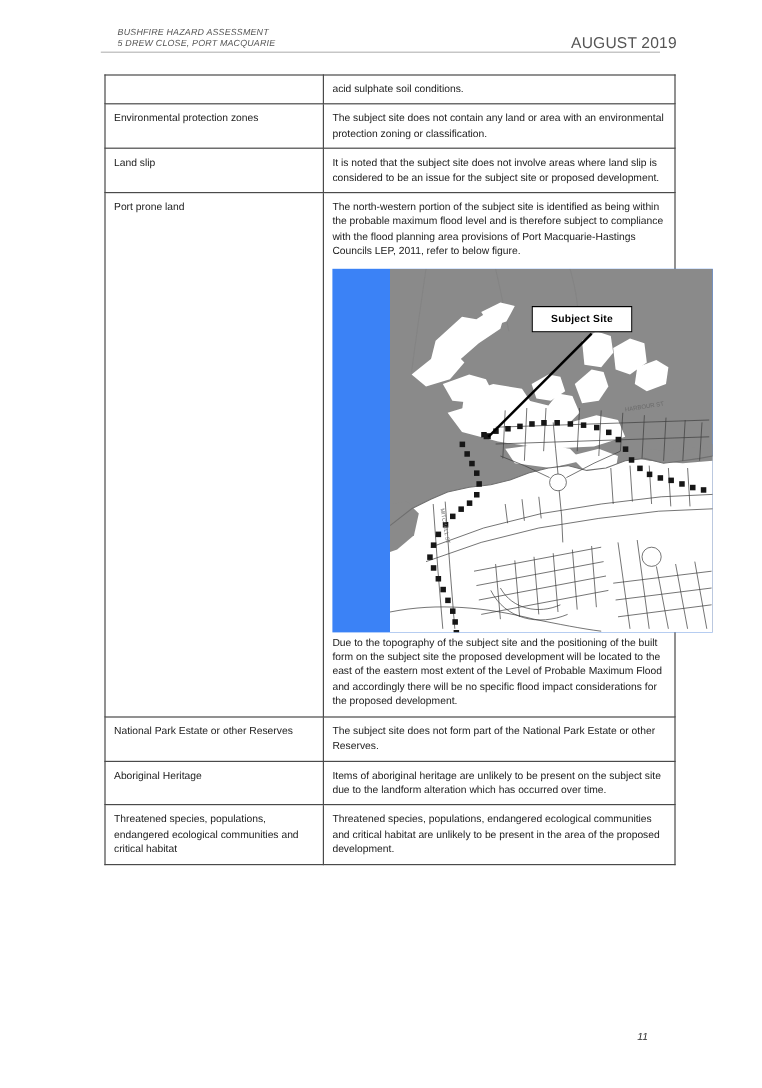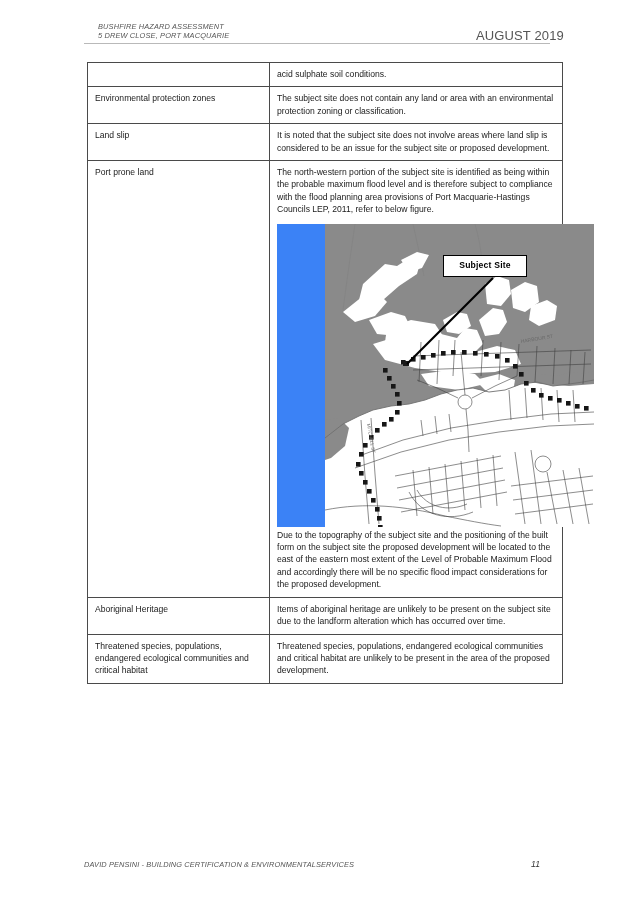--- a/index.html
+++ b/index.html
@@ -348,20 +348,28 @@
               <text x="42" y="200" fill="#6a6a6a" font-size="4.6" font-family="Liberation Sans, sans-serif" transform="rotate(80 42 200)">MITCHELL ST</text>
             </svg>
 
             <div class="subject-callout">Subject Site</div>
           </div>
 
           <p>Due to the topography of the subject site and the positioning of the built form on the subject site the proposed development will be located to the east of the eastern most extent of the Level of Probable Maximum Flood and accordingly there will be no specific flood impact considerations for the proposed development.</p>
         </td>
       </tr>
 
+      <tr>
+        <td class="col-label">
+          <p>National Park Estate or other Reserves</p>
+        </td>
+        <td class="col-text">
+          <p>The subject site does not form part of the National Park Estate or other Reserves.</p>
+        </td>
+      </tr>
 
       <tr>
         <td class="col-label">
           <p>Aboriginal Heritage</p>
         </td>
         <td class="col-text">
           <p>Items of aboriginal heritage are unlikely to be present on the subject site due to the landform alteration which has occurred over time.</p>
         </td>
       </tr>
 
@@ -371,17 +379,16 @@
         </td>
         <td class="col-text">
           <p>Threatened species, populations, endangered ecological communities and critical habitat are unlikely to be present in the area of the proposed development.</p>
         </td>
       </tr>
 
     </tbody>
   </table>
 
   <div class="doc-footer">
-    <div class="ftr-left">DAVID PENSINI - BUILDING CERTIFICATION &amp; ENVIRONMENTALSERVICES</div>
     <div class="ftr-right">11</div>
   </div>
 
 </div>
 
 </body></html>

